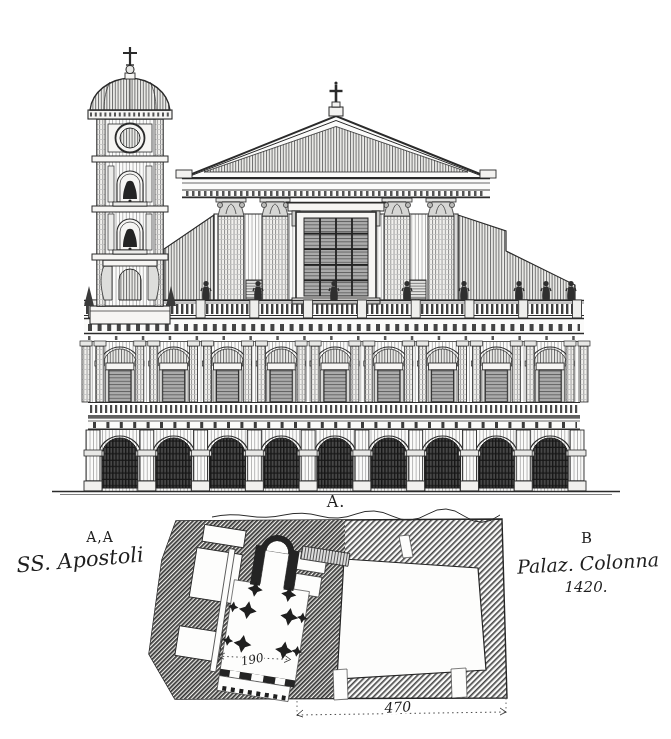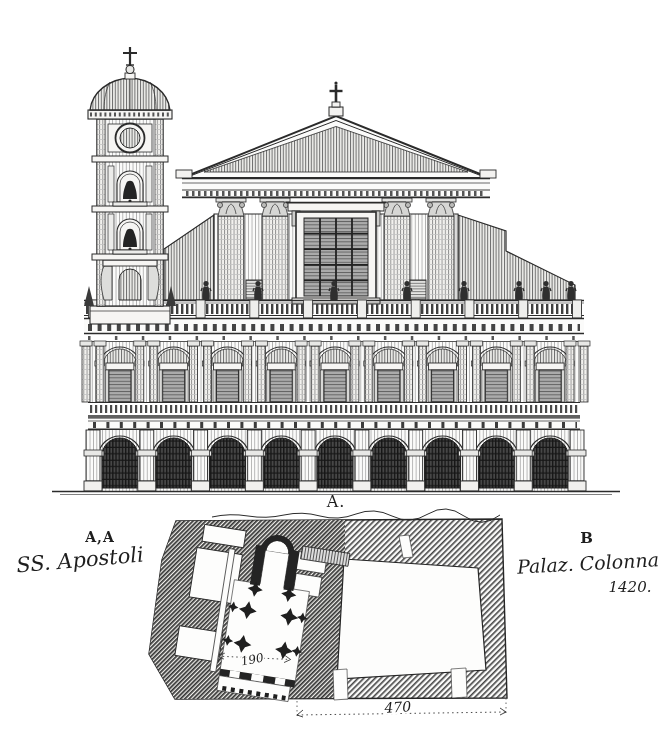--- a/index.html
+++ b/index.html
@@ -1,20 +1,20 @@
 <!DOCTYPE html>
 <html><head>
 <meta charset="utf-8">
 <style>
   html,body{margin:0;padding:0;background:#ffffff;}
   .sheet{position:relative;width:671px;height:739px;background:#ffffff;overflow:hidden;
          font-family:"DejaVu Serif",serif;color:#1e1e1e;}
   .sheet svg{position:absolute;left:0;top:0;}
   .lbl{position:absolute;white-space:nowrap;transform:translateX(-50%);}
-  .lbl.key{font-weight:bold;letter-spacing:1px;font-size:14px;}
+  .lbl.key{font-weight:normal;letter-spacing:1px;font-size:14px;}
   .lbl.script{font-style:italic;}
   #elevCaption{font-size:16px;letter-spacing:1px;}
   #churchName{font-size:21px;transform:translateX(-50%) rotate(-5deg);}
   #palaceName{font-size:19px;transform:translateX(-50%) rotate(-3deg);}
   #palaceYear{font-size:15px;font-style:italic;}
   #planKeyRight{font-size:15px;}
 </style>
 </head>
 <body>
 
@@ -381,15 +381,15 @@
 </g>
 </svg>
 
 <div id="elevCaption" class="lbl" style="left:336px;top:492px;">A.</div>
 
 <div class="lbl key" style="left:100px;top:529px;">A,A</div>
 <div id="churchName" class="lbl script" style="left:80px;top:548px;">SS. Apostoli</div>
 
 <div id="planKeyRight" class="lbl key" style="left:587px;top:529px;">B</div>
 <div id="palaceName" class="lbl script" style="left:588px;top:552px;">Palaz. Colonna</div>
-<div id="palaceYear" class="lbl" style="left:586px;top:578px;margin-left:44px;">1420.</div>
+<div id="palaceYear" class="lbl" style="left:586px;top:578px;">1420.</div>
 
 </div>
 
 </body></html>

